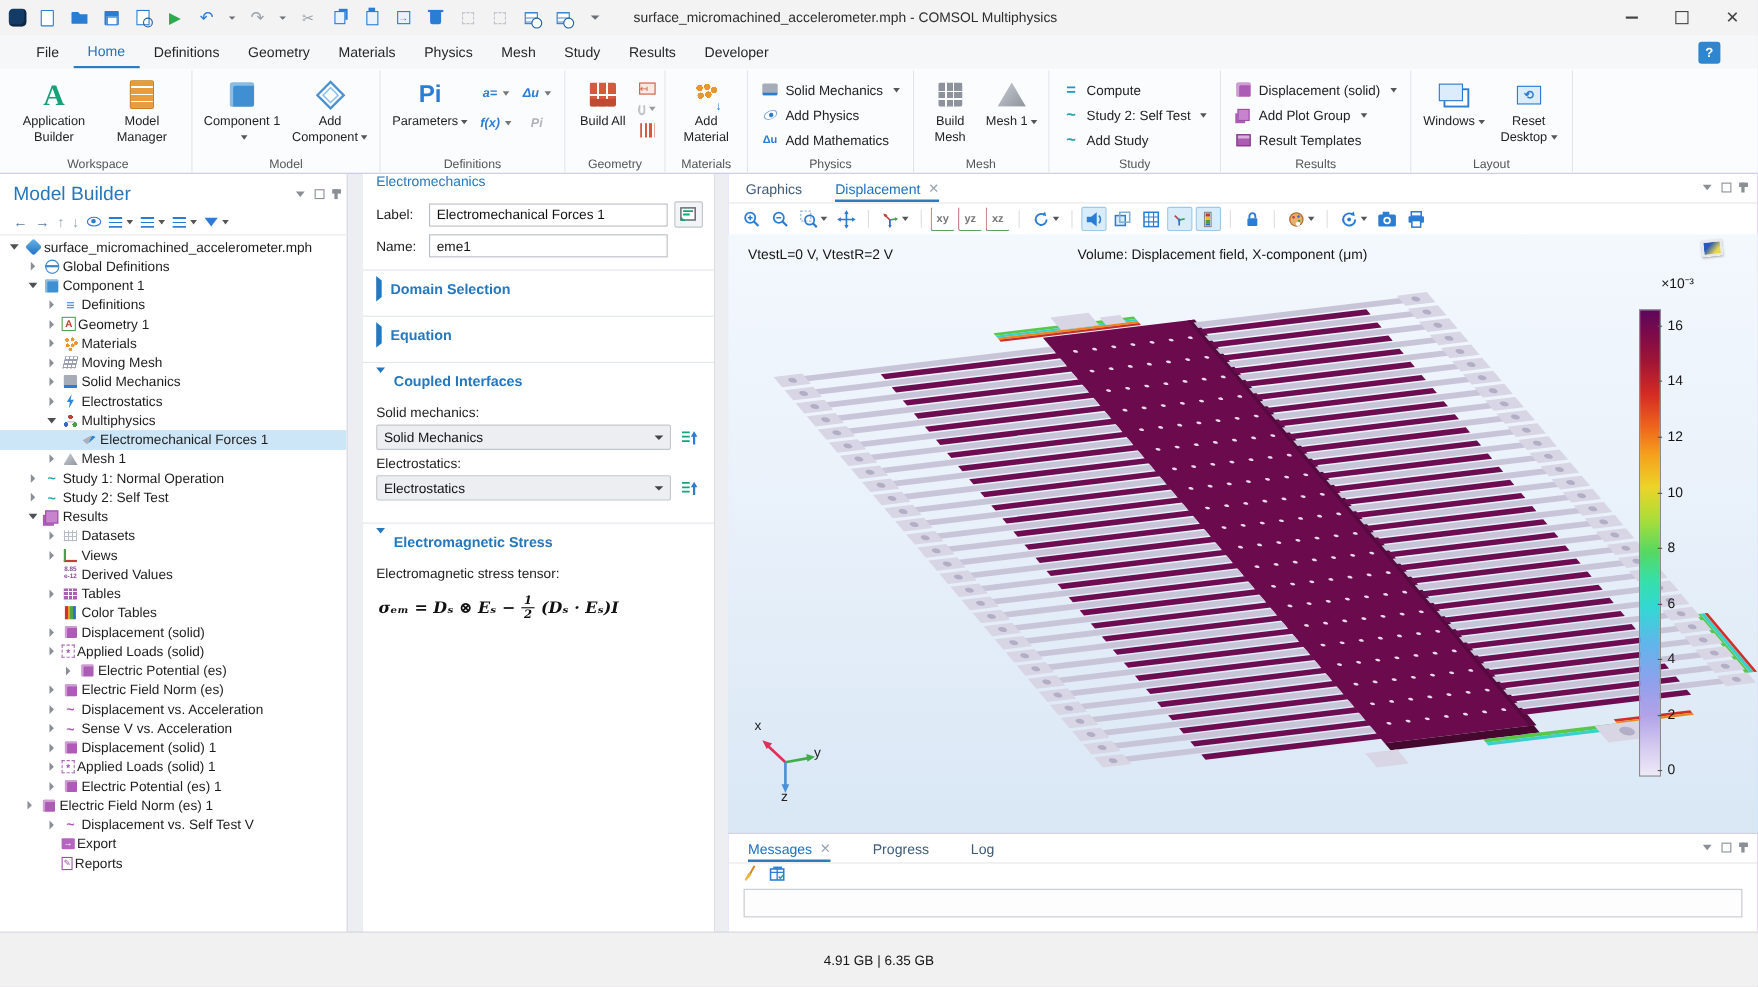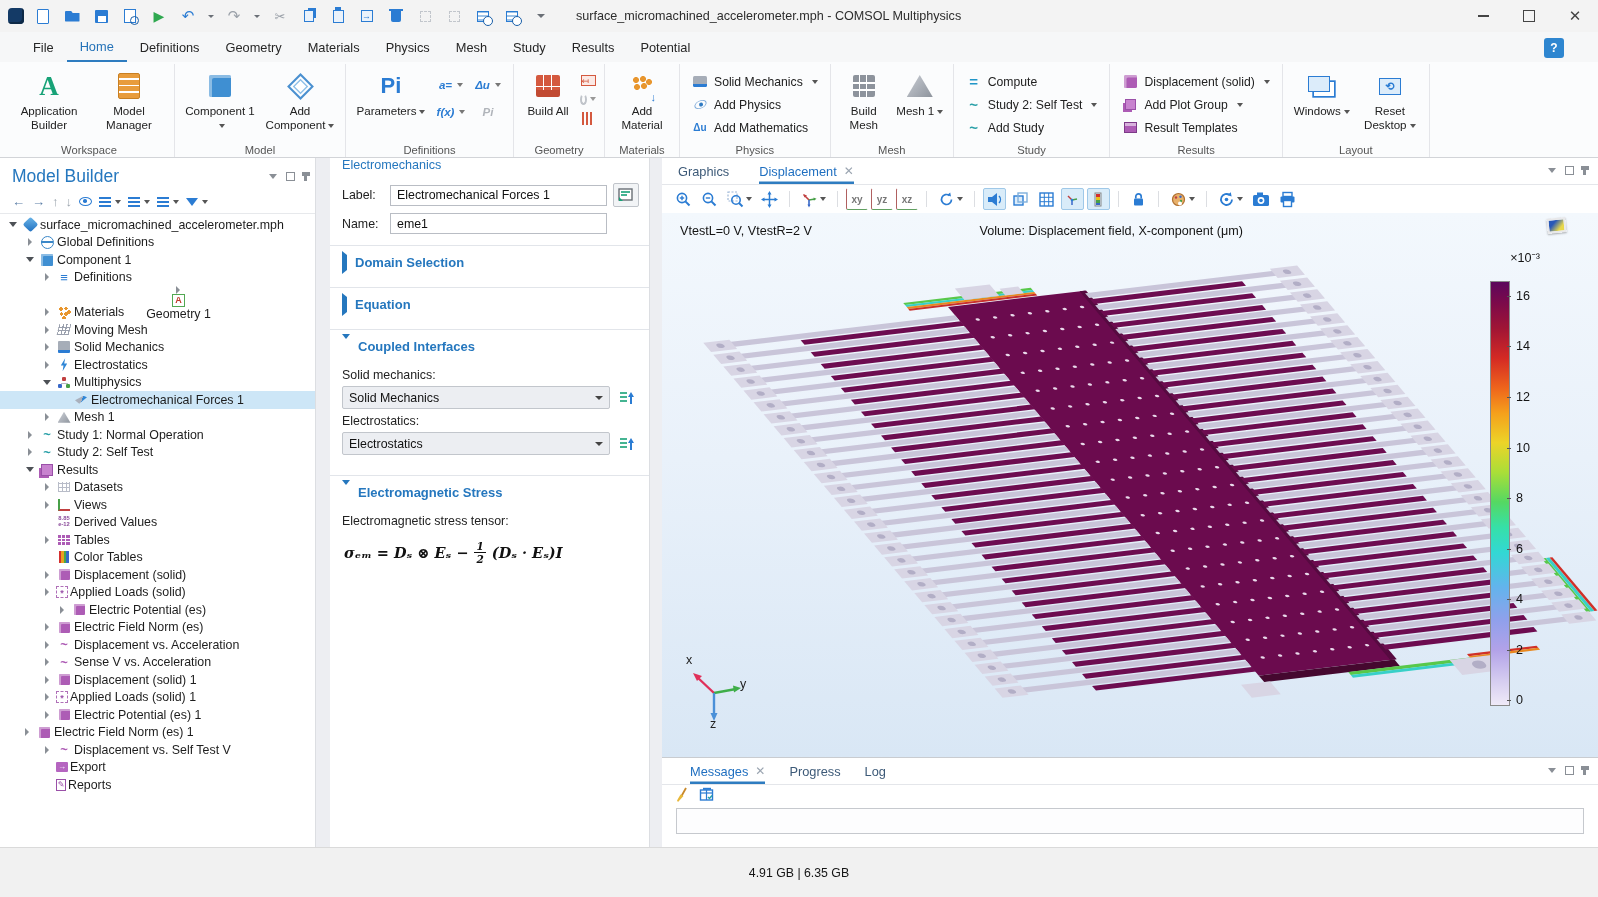--- a/index.html
+++ b/index.html
@@ -251,21 +251,21 @@
 <div id="menubar">
   <span class="menu-item">File</span>
   <span class="menu-item active">Home</span>
   <span class="menu-item">Definitions</span>
   <span class="menu-item">Geometry</span>
   <span class="menu-item">Materials</span>
   <span class="menu-item">Physics</span>
   <span class="menu-item">Mesh</span>
   <span class="menu-item">Study</span>
   <span class="menu-item">Results</span>
-  <span class="menu-item">Potential</span>
+  <span class="menu-item">Developer</span>
   <span id="help-btn">?</span>
 </div>
 
 <div id="ribbon">
   <div class="rgroup">
     <div class="bigbtn">
         <span class="ricon ri-appbuilder">A</span>
         <span class="blabel">Application Builder</span>
       </div>
     <div class="bigbtn">
@@ -492,21 +492,21 @@
         <div class="trow" style="padding-left: 23px;">
           <span class="chev expanded"></span>
           <span class="ti ti-component"></span>
           <span class="tlabel">Component 1</span>
         </div>
         <div class="trow" style="padding-left: 40px;">
           <span class="chev collapsed"></span>
           <span class="ti ti-definitions"></span>
           <span class="tlabel">Definitions</span>
         </div>
-        <div class="trow" style="padding-left: 40px; flex-direction: column;">
+        <div class="trow" style="padding-left: 40px;">
           <span class="chev collapsed"></span>
           <span class="ti ti-geometry"></span>
           <span class="tlabel">Geometry 1</span>
         </div>
         <div class="trow" style="padding-left: 40px;">
           <span class="chev collapsed"></span>
           <span class="ti ti-materials"></span>
           <span class="tlabel">Materials</span>
         </div>
         <div class="trow" style="padding-left: 40px;">
@@ -1326,21 +1326,21 @@
               <polygon points="34,70 30.5,62 37.5,62" fill="#4a90d8"></polygon>
             </svg>
           <span class="triad-lab" style="left:6px;top:2px">x</span>
           <span class="triad-lab" style="left:60px;top:26px">y</span>
           <span class="triad-lab" style="left:30px;top:66px">z</span>
         </div>
       </div>
     </div>
 
     <div id="messages">
-      <div class="tabs-row" style="padding-left:28px;gap:24px">
+      <div class="tabs-row" style="padding-left:18px;gap:38px">
         <span class="gtab active">
             <span>Messages</span>
             <span class="tab-close">✕</span>
           </span>
         <span class="gtab">
             <span>Progress</span>
           </span>
         <span class="gtab">
             <span>Log</span>
           </span>

